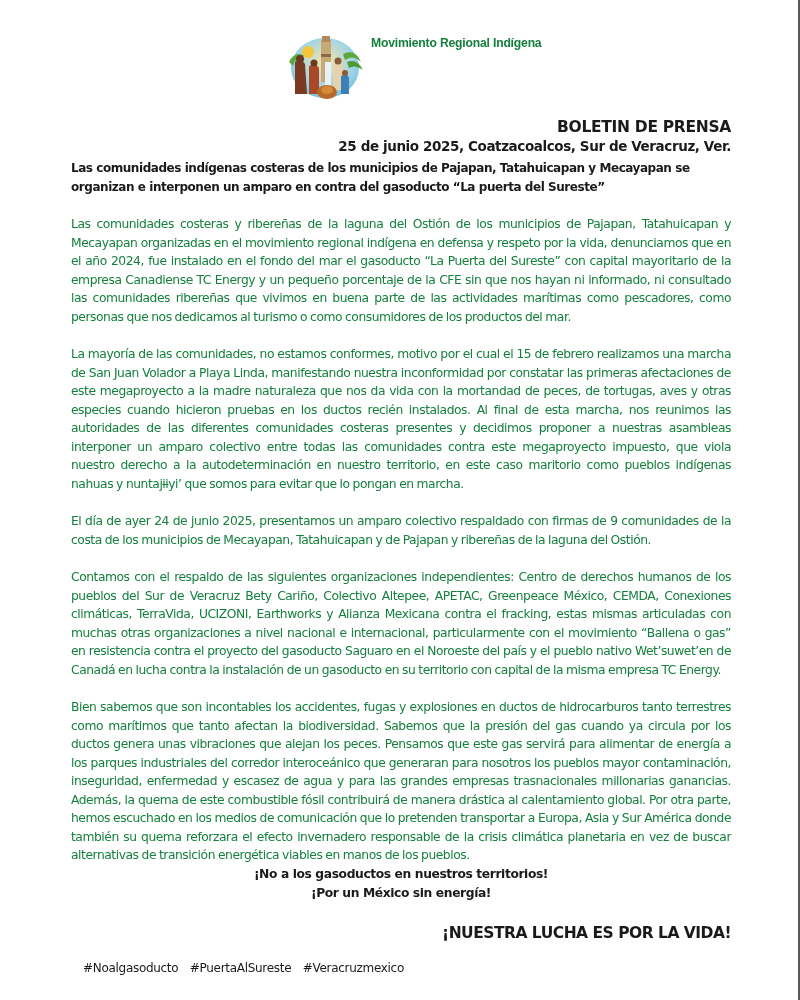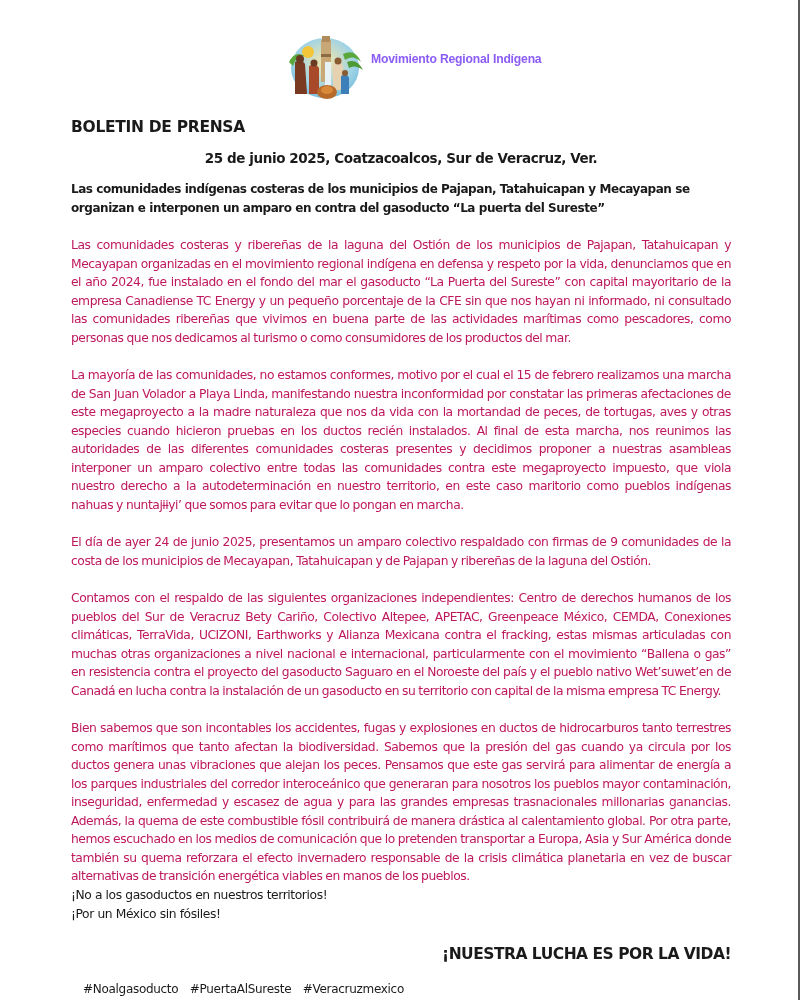--- a/index.html
+++ b/index.html
@@ -11,50 +11,50 @@
       position: absolute; top: 0; right: 0; width: 2px; height: 1000px;
       background: #5a5a5a;
     }
     .header {
       position: absolute; top: 32px; left: 283px; width: 280px; height: 70px;
     }
     .logo {
       position: absolute; left: 0; top: 0; width: 82px; height: 70px;
     }
     .org-name {
-      position: absolute; left: 78px; top: 18px;
+      position: absolute; left: 78px; top: 2px;
       font-family: "Liberation Sans", sans-serif; font-weight: bold;
-      font-size: 12.2px; line-height: 19px; color: #8b5cf6; letter-spacing: -0.2px;
+      font-size: 12.2px; line-height: 19px; color: #15803d; letter-spacing: -0.2px;
     }
     .org-name .l1 { display: block; padding-left: 10px; }
     .org-name .l2 { display: block; }
 
     .doc {
       position: absolute; left: 71px; top: 118px; width: 660px;
       font-family: "DejaVu Sans", sans-serif;
     }
     .title {
-      text-align: left; font-weight: bold; font-size: 15.5px; line-height: 19px;
+      text-align: right; font-weight: bold; font-size: 15.5px; line-height: 19px;
       margin: 0; letter-spacing: -0.3px;
     }
     .subtitle {
-      text-align: center; font-weight: bold; font-size: 13.5px; line-height: 19px;
-      margin: 12px; letter-spacing: -0.4px;
+      text-align: right; font-weight: bold; font-size: 13.5px; line-height: 19px;
+      margin: 0; letter-spacing: -0.4px;
     }
     .headline {
       margin: 3px 0 0 0; font-weight: bold; font-size: 12px; line-height: 19px;
       letter-spacing: -0.45px;
     }
     .para {
       margin: 19px 0 0 0; font-size: 12.3px; line-height: 18.5px; text-align: justify;
-      letter-spacing: -0.45px; word-spacing: -0.5px; color: #be185d;
+      letter-spacing: -0.45px; word-spacing: -0.5px; color: #15803d;
     }
     .para.first { margin-top: 18px; }
     .slogan {
-      font-weight: normal; font-size: 12.3px; line-height: 19px;
+      text-align: center; font-weight: bold; font-size: 12.3px; line-height: 19px;
       margin: 0; letter-spacing: -0.4px;
     }
     .big-slogan {
       text-align: right; font-weight: bold; font-size: 15.5px; line-height: 20px;
       margin: 20px 0 0 0; letter-spacing: -0.5px;
     }
     .hashtags {
       margin: 16px 0 0 12px; font-size: 12px; line-height: 18px; letter-spacing: -0.3px;
     }
     .hashtags span { margin-right: 8px; }
@@ -103,21 +103,21 @@
   <p class="subtitle">25 de junio 2025, Coatzacoalcos, Sur de Veracruz, Ver.</p>
   <p class="headline">Las comunidades indígenas costeras de los municipios de Pajapan, Tatahuicapan y Mecayapan se organizan e interponen un amparo en contra del gasoducto “La puerta del Sureste”</p>
 
   <p class="para first">Las comunidades costeras y ribereñas de la laguna del Ostión de los municipios de Pajapan, Tatahuicapan y Mecayapan organizadas en el movimiento regional indígena en defensa y respeto por la vida, denunciamos que en el año 2024, fue instalado en el fondo del mar el gasoducto “La Puerta del Sureste” con capital mayoritario de la empresa Canadiense TC Energy y un pequeño porcentaje de la CFE sin que nos hayan ni informado, ni consultado las comunidades ribereñas que vivimos en buena parte de las actividades marítimas como pescadores, como personas que nos dedicamos al turismo o como consumidores de los productos del mar.</p>
   <p class="para">La mayoría de las comunidades, no estamos conformes, motivo por el cual el 15 de febrero realizamos una marcha de San Juan Volador a Playa Linda, manifestando nuestra inconformidad por constatar las primeras afectaciones de este megaproyecto a la madre naturaleza que nos da vida con la mortandad de peces, de tortugas, aves y otras especies cuando hicieron pruebas en los ductos recién instalados. Al final de esta marcha, nos reunimos las autoridades de las diferentes comunidades costeras presentes y decidimos proponer a nuestras asambleas interponer un amparo colectivo entre todas las comunidades contra este megaproyecto impuesto, que viola nuestro derecho a la autodeterminación en nuestro territorio, en este caso maritorio como pueblos indígenas nahuas y nuntajɨɨyi’ que somos para evitar que lo pongan en marcha.</p>
   <p class="para">El día de ayer 24 de junio 2025, presentamos un amparo colectivo respaldado con firmas de 9 comunidades de la costa de los municipios de Mecayapan, Tatahuicapan y de Pajapan y ribereñas de la laguna del Ostión.</p>
   <p class="para">Contamos con el respaldo de las siguientes organizaciones independientes: Centro de derechos humanos de los pueblos del Sur de Veracruz Bety Cariño, Colectivo Altepee, APETAC, Greenpeace México, CEMDA, Conexiones climáticas, TerraVida, UCIZONI, Earthworks y Alianza Mexicana contra el fracking, estas mismas articuladas con muchas otras organizaciones a nivel nacional e internacional, particularmente con el movimiento “Ballena o gas” en resistencia contra el proyecto del gasoducto Saguaro en el Noroeste del país y el pueblo nativo Wet’suwet’en de Canadá en lucha contra la instalación de un gasoducto en su territorio con capital de la misma empresa TC Energy.</p>
   <p class="para">Bien sabemos que son incontables los accidentes, fugas y explosiones en ductos de hidrocarburos tanto terrestres como marítimos que tanto afectan la biodiversidad. Sabemos que la presión del gas cuando ya circula por los ductos genera unas vibraciones que alejan los peces. Pensamos que este gas servirá para alimentar de energía a los parques industriales del corredor interoceánico que generaran para nosotros los pueblos mayor contaminación, inseguridad, enfermedad y escasez de agua y para las grandes empresas trasnacionales millonarias ganancias. Además, la quema de este combustible fósil contribuirá de manera drástica al calentamiento global. Por otra parte, hemos escuchado en los medios de comunicación que lo pretenden transportar a Europa, Asia y Sur América donde también su quema reforzara el efecto invernadero responsable de la crisis climática planetaria en vez de buscar alternativas de transición energética viables en manos de los pueblos.</p>
 
   <p class="slogan">¡No a los gasoductos en nuestros territorios!</p>
-  <p class="slogan">¡Por un México sin fósiles!</p>
+  <p class="slogan">¡Por un México sin energía!</p>
 
   <p class="big-slogan">¡NUESTRA LUCHA ES POR LA VIDA!</p>
 
   <div class="hashtags">
     <span>#Noalgasoducto</span>
     <span>#PuertaAlSureste</span>
     <span>#Veracruzmexico</span>
   </div>
 
 </div>

